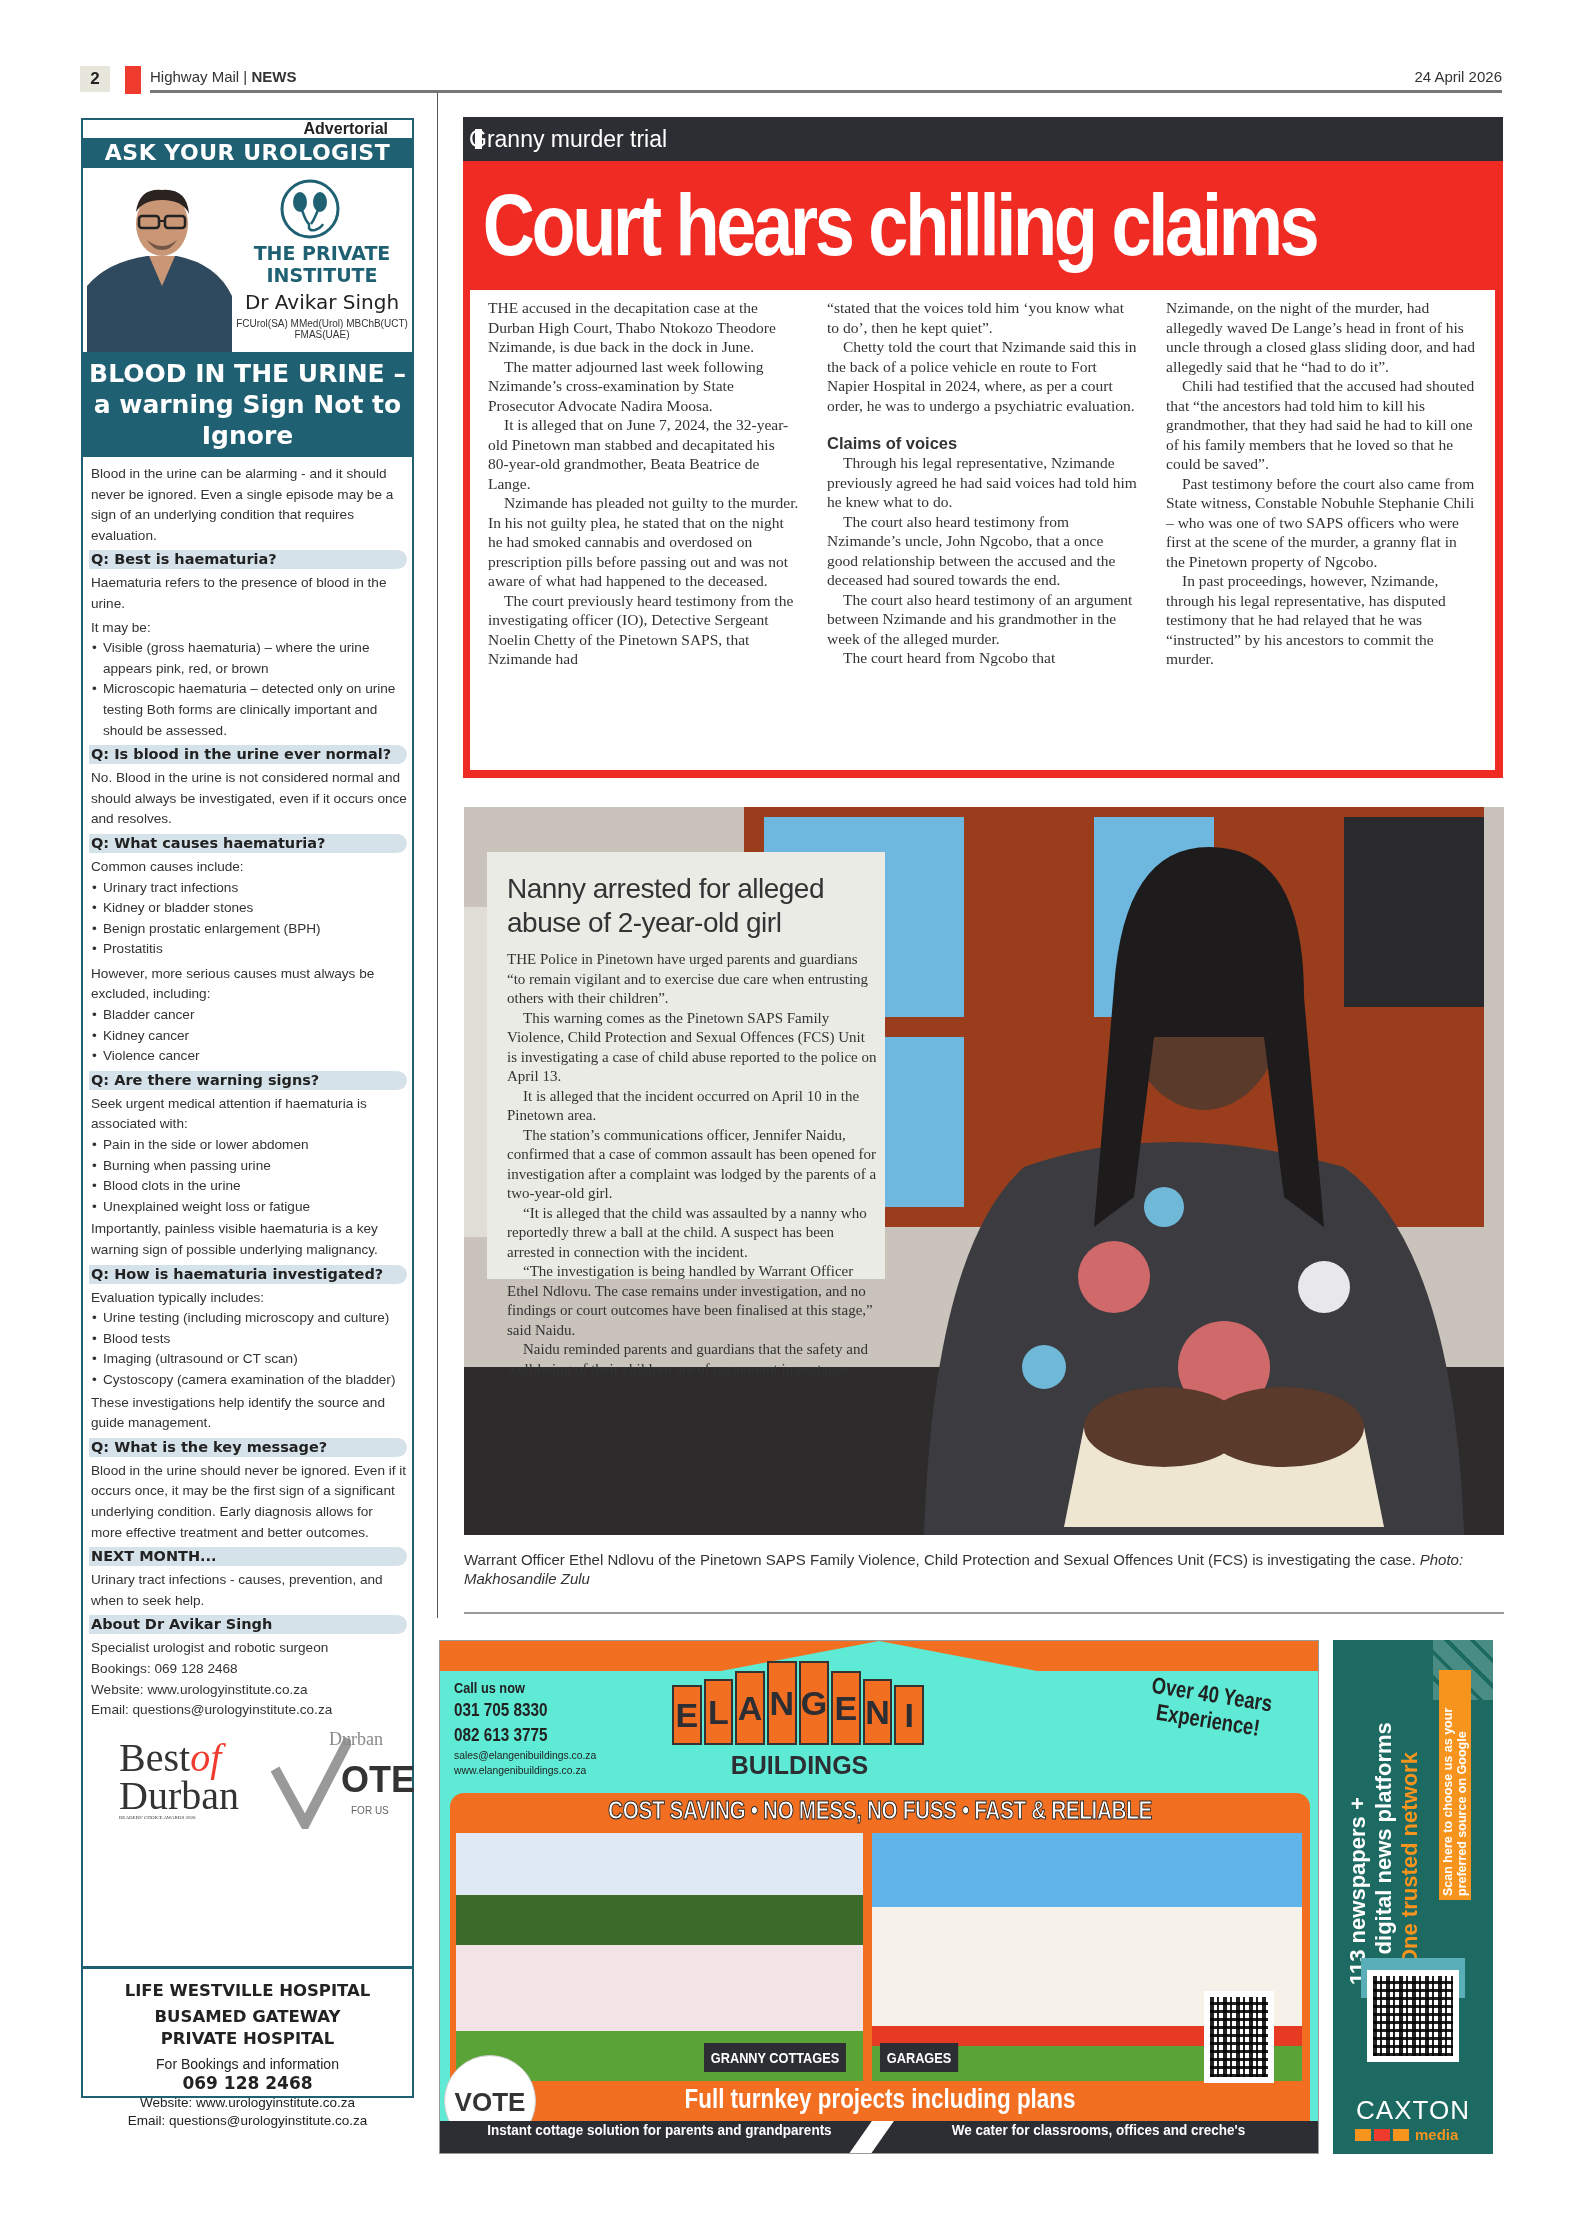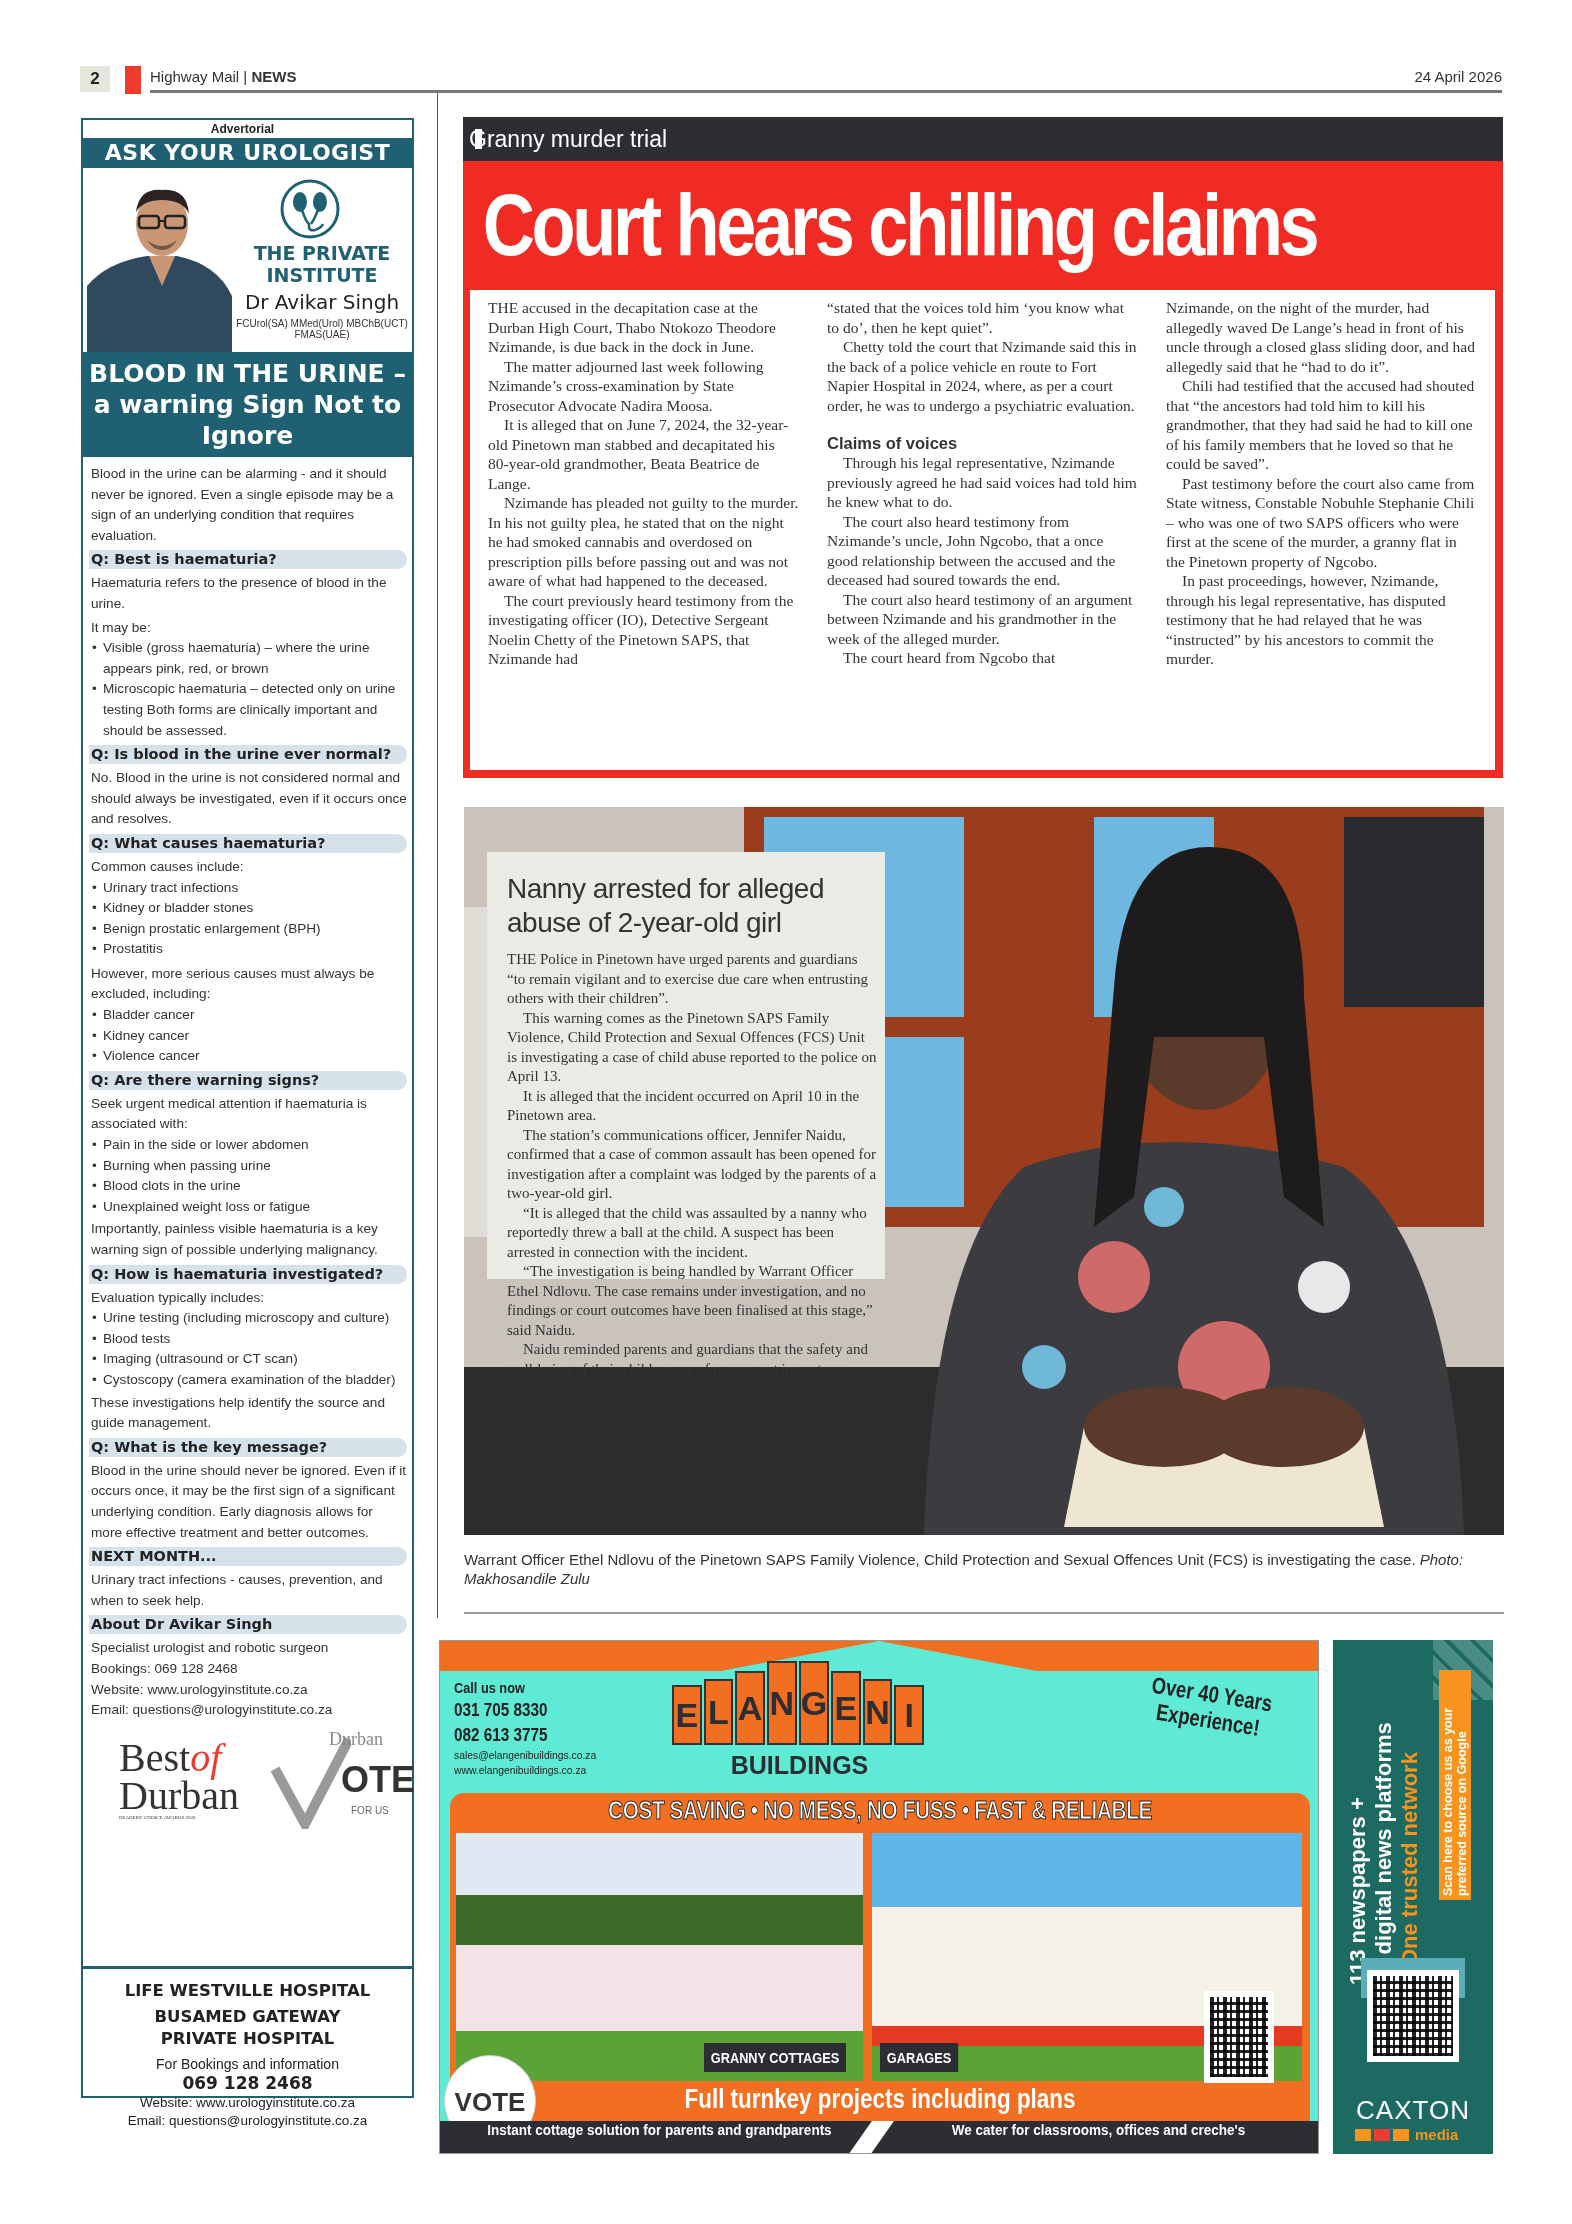--- a/index.html
+++ b/index.html
@@ -11,21 +11,21 @@
   .pg-num{left:80px;top:66px;width:30px;height:26px;background:#e6e6dc;font:bold 17px "Liberation Sans",sans-serif;text-align:center;line-height:26px;color:#222}
   .pg-red{left:125px;top:66px;width:16px;height:28px;background:#ef3b2d}
   .pub{left:150px;top:68px;font-size:15px;color:#333}
   .pub b{font-weight:bold}
   .date{right:70px;top:68px;font-size:15px;color:#333}
   .hdr-rule{left:150px;top:90px;width:1352px;height:3px;background:#777}
   .col-div{left:437px;top:93px;width:1px;height:1525px;background:#555}
 
   
   .adv{left:81px;top:118px;width:333px;height:1980px;border:2px solid #1f6173}
-  .adv-top{position:absolute;left:0;top:0;width:100%;height:18px;font-size:12px;font-weight:bold;text-align:center;padding-right:10px;line-height:18px}
+  .adv-top{position:absolute;left:0;top:0;width:100%;height:18px;font-size:16px;font-weight:bold;text-align:right;padding-right:24px;line-height:18px}
   .adv-band{position:absolute;left:0;top:18px;width:100%;height:30px;background:#1f6173;color:#fff;font:bold 22px "DejaVu Sans",sans-serif;text-align:center;line-height:30px;letter-spacing:.5px}
   .adv-hero{position:absolute;left:0;top:48px;width:100%;height:184px;background:#fff}
   .doc-photo{position:absolute;left:4px;top:8px;width:145px;height:176px}
   .uro-logo{position:absolute;left:196px;top:10px;width:62px;height:62px}
   .uro-name{position:absolute;left:148px;top:74px;width:182px;text-align:center;color:#1f6173;font:bold 19px "DejaVu Sans",sans-serif;line-height:22px}
   .doc-name{position:absolute;left:148px;top:122px;width:182px;text-align:center;font:20px "DejaVu Sans",sans-serif;color:#222}
   .doc-quals{position:absolute;left:150px;top:150px;width:178px;text-align:center;font-size:10px;line-height:11px;color:#333}
   .adv-title{position:absolute;left:0;top:232px;width:100%;height:105px;background:#1f6173;color:#fff;font:bold 25px "DejaVu Sans",sans-serif;text-align:center;line-height:31px;padding-top:6px}
   .adv-body{position:absolute;left:6px;top:344px;width:318px;font-size:13.6px;line-height:20.6px;color:#333}
   .adv-body p{margin:0 0 3px 2px}

